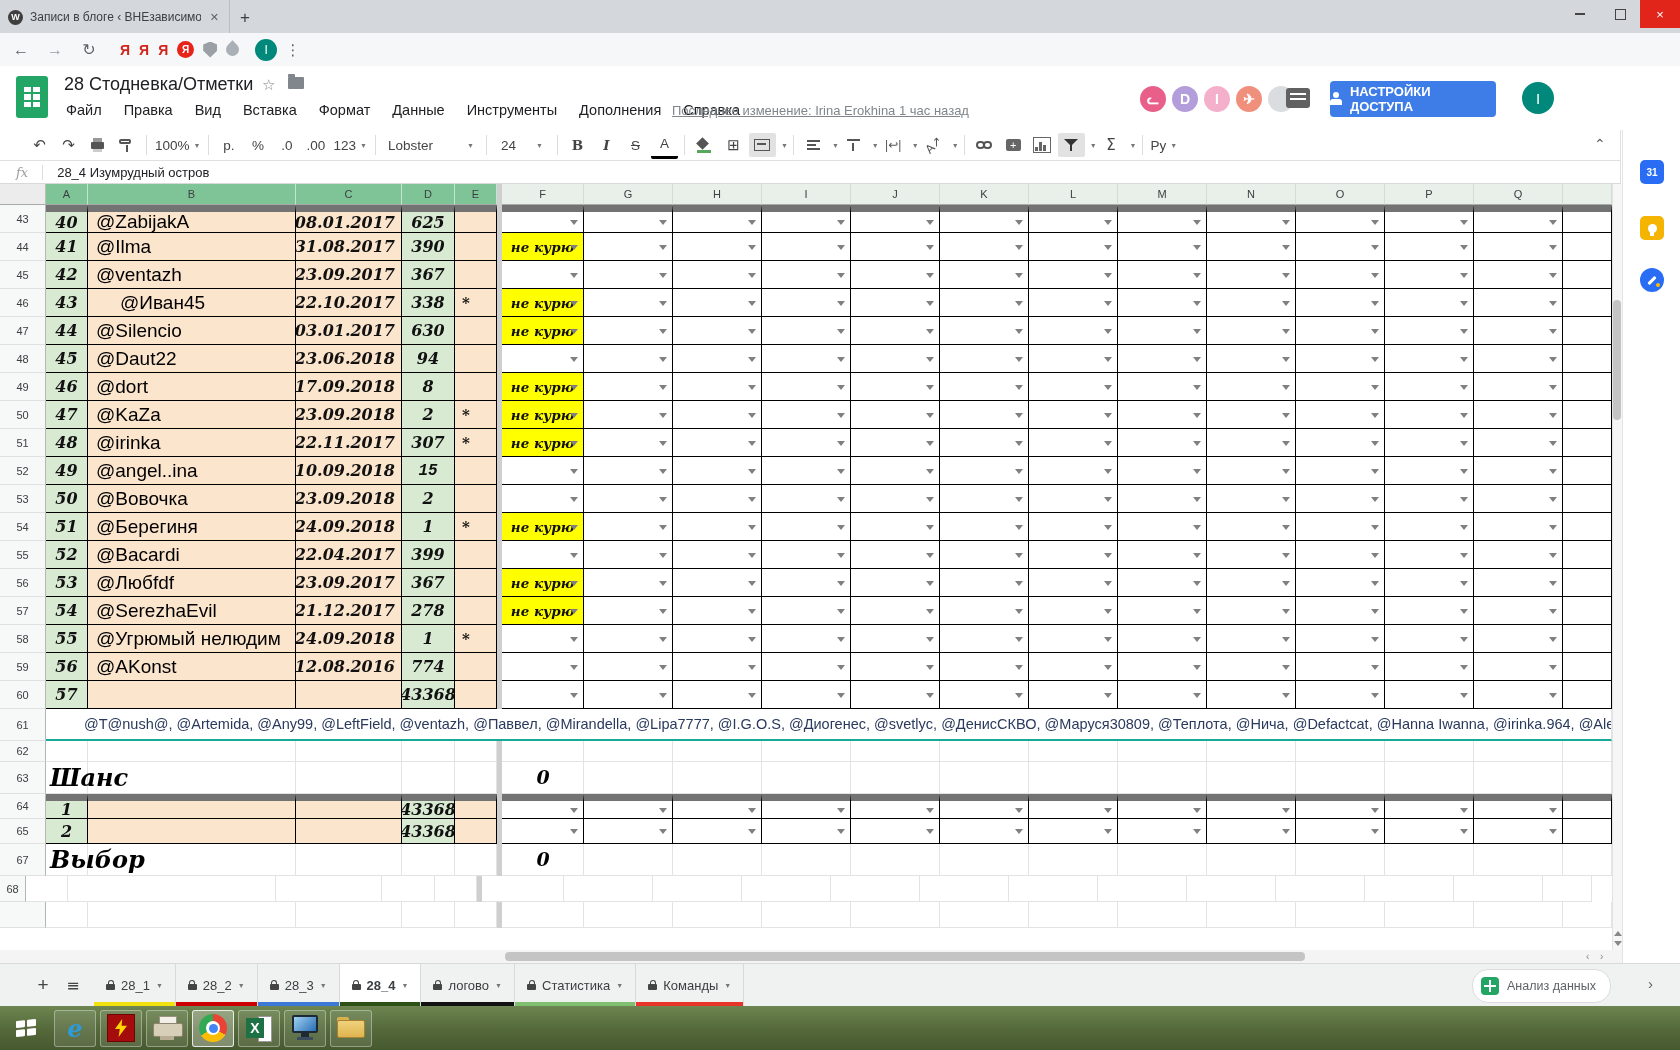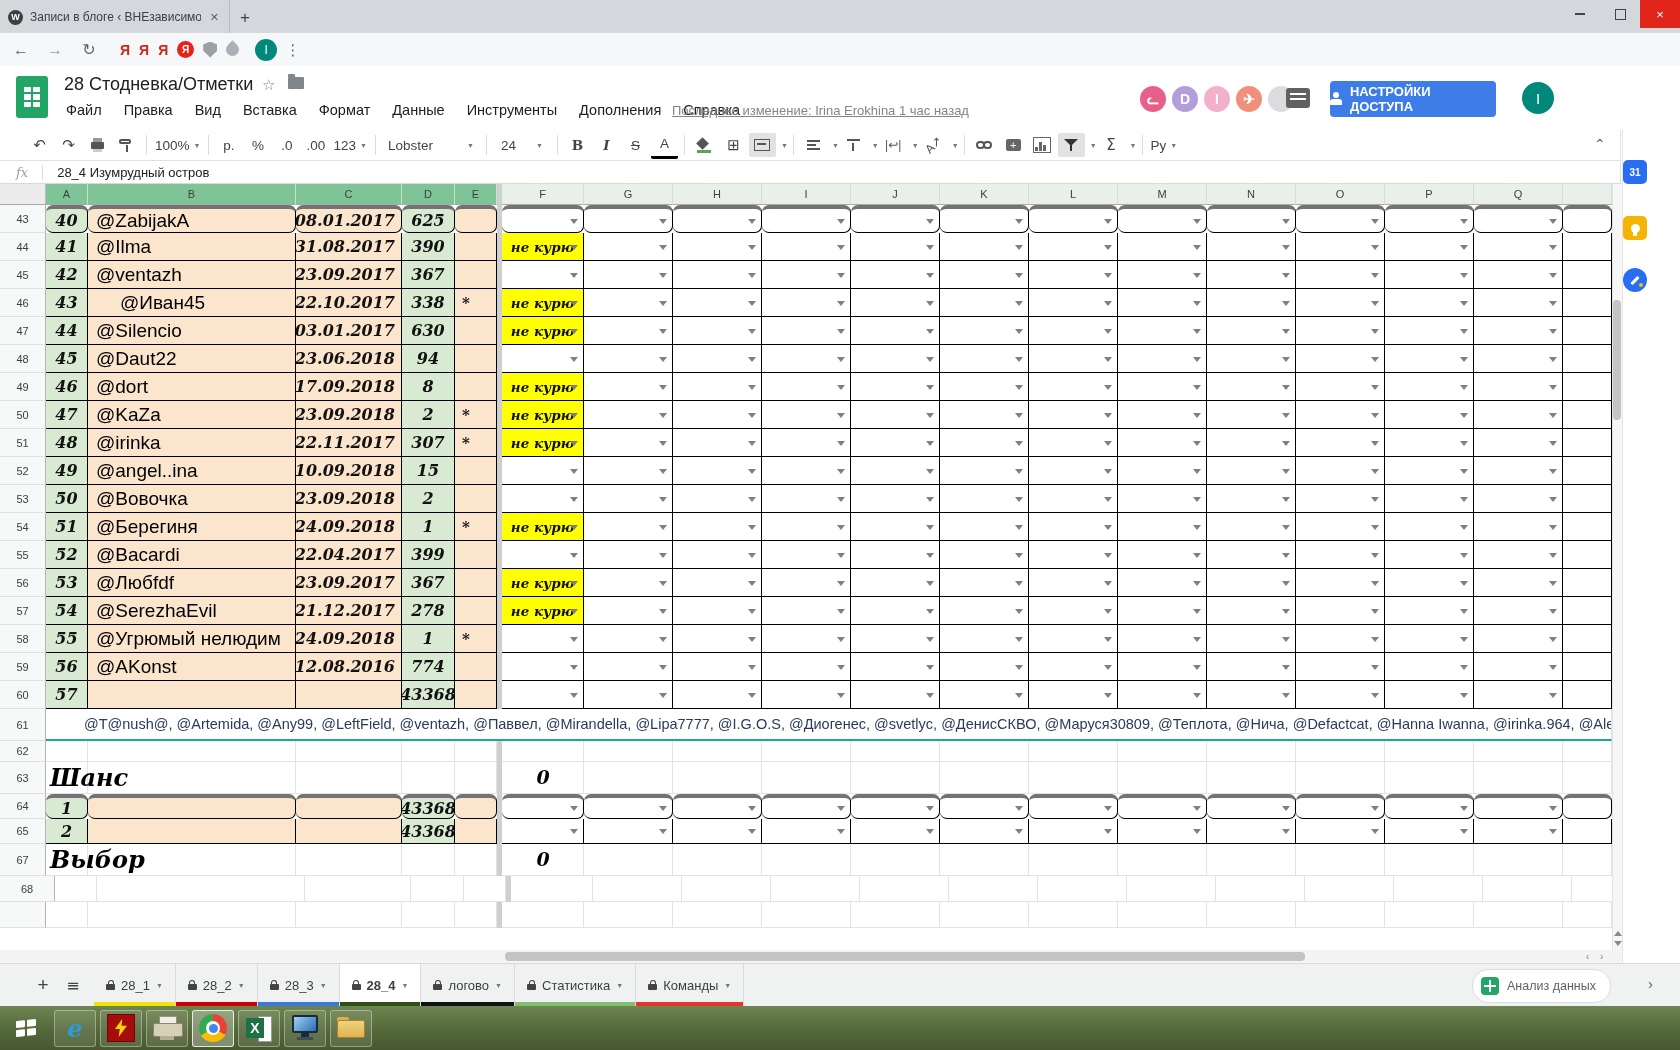--- a/index.html
+++ b/index.html
@@ -108,21 +108,21 @@
   .grow{display:flex;}
   .cell{box-sizing:border-box;flex:none;overflow:hidden;white-space:nowrap;display:flex;align-items:center;position:relative;}
   .ghead{height:21px;}
   .colhdr{justify-content:center;font-size:11px;color:#3c4043;border-right:1px solid rgba(255,255,255,.55);border-bottom:1px solid #a8aaa8;}
   .colhdr.froz{background:#7fc497;}
   .colhdr.scrl{background:#e9efe9;border-right:1px solid #d3ddd3;}
   .corner{background:#ececec;border-right:1px solid #bbb;border-bottom:1px solid #a8aaa8;}
   .gapcell{background:#cfcfcf;}
   .rowhdr{justify-content:center;font-size:11px;color:#3c4043;background:#f7f8f8;border-right:1px solid #b5b5b5;border-bottom:1px solid #e0e0e0;}
   .drow .cell.dk{border-right:1px solid #000;border-bottom:1px solid #000;}
-  .drow.first .cell.dk{border-top:4px solid #737373;border-radius:7px;}
+  .drow.first .cell.dk{border-top:7px solid #737373;}
   .cA{background:#d9ead3;justify-content:center;font-size:16px;}
   .cB{background:#fce5cd;padding-left:8px;font-size:19px;color:#000;}
   .cC{background:#fce5cd;justify-content:flex-end;padding-right:6px;font-size:16px;}
   .cD{background:#d9ead3;justify-content:center;font-size:16px;}
   .cE{background:#fce5cd;padding-left:7px;font-size:15px;}
   .cF{background:#fff;font-size:13.5px;justify-content:center;}
   .cF.yellow{background:#ffff00;}
   .sf{font-family:"DejaVu Serif",serif;font-style:italic;font-weight:bold;color:#111;}
   .cellarrow{position:absolute;right:5px;top:50%;margin-top:-2px;width:0;height:0;border-left:4.5px solid transparent;border-right:4.5px solid transparent;border-top:5px solid #808080;}
   .lcell{border-right:1px solid #e2e3e3;border-bottom:1px solid #e2e3e3;}
@@ -131,21 +131,21 @@
   .zeroval{position:absolute;left:502px;width:82px;text-align:center;top:4px;font-family:"DejaVu Serif",serif;font-style:italic;font-weight:bold;font-size:19px;color:#000;}
   #vscroll{position:absolute;left:1612px;top:184px;width:10px;height:766px;background:#f6f6f6;border-left:1px solid #e3e3e3;box-sizing:border-box;}
   #vthumb{position:absolute;left:1613px;top:300px;width:8px;height:120px;background:#c4c4c4;border-radius:4px;}
   .vsarr{position:absolute;left:1614px;width:0;height:0;border-left:4px solid transparent;border-right:4px solid transparent;}
   
   #hscroll{position:absolute;left:0;top:950px;width:1622px;height:13px;background:#f4f4f4;}
   #hthumb{position:absolute;left:505px;top:952px;width:800px;height:9px;background:#c4c4c4;border-radius:4px;}
   .hsbtn{position:absolute;top:951px;color:#888;font-size:10px;}
   
   #siderail{position:absolute;left:1622px;top:130px;width:58px;height:833px;background:#fff;border-left:1px solid #e4e4e4;box-sizing:border-box;}
-  .railic{position:absolute;left:0;width:24px;height:24px;border-radius:5px;display:flex;align-items:center;justify-content:center;color:#fff;font-size:10px;font-weight:bold;}
+  .railic{position:absolute;left:17px;width:24px;height:24px;border-radius:5px;display:flex;align-items:center;justify-content:center;color:#fff;font-size:10px;font-weight:bold;}
   .railic.cal{top:30px;background:#2a6df5;}
   .railic.keep{top:86px;background:#f5b400;position:absolute;}
   .keepbulb{width:9px;height:9px;background:#fff;border-radius:50%;position:relative;}
   .keepbulb:after{content:"";position:absolute;left:2.5px;top:8px;width:4px;height:4px;background:#fff;}
   .railic.tasks{top:138px;background:#2a6df5;border-radius:50%;position:relative;}
   .railic.tasks i{width:10px;height:3px;background:#fff;transform:rotate(-45deg);border-radius:1px;}
   .railic.tasks b{position:absolute;right:4px;bottom:5px;width:4px;height:4px;background:#fbbc04;border-radius:50%;}
   
   #sheettabbar{position:absolute;left:0;top:963px;width:1680px;height:43px;background:#f0f1f1;border-top:1px solid #d9d9d9;box-sizing:border-box;display:flex;align-items:center;}
   #addsheet{width:30px;height:30px;margin-left:28px;display:flex;align-items:center;justify-content:center;font-size:19px;color:#444;}
@@ -833,21 +833,21 @@
         <div class="cell dk" style="width: 89px;">
           <span class="cellarrow"></span>
         </div>
         <div class="cell dk" style="width: 49px;"></div>
       </div>
       <div class="grow drow" style="height: 28px;">
         <div class="cell rowhdr" style="width: 46px;">52</div>
         <div class="cell cA sf dk" style="width: 42px;">49</div>
         <div class="cell cB dk" style="width: 208px;">@angel..ina</div>
         <div class="cell cC sf dk" style="width: 106px;">10.09.2018</div>
-        <div class="cell cD sf dk" style="width: 53px;">15</div>
+        <div class="cell cD sf dk" style="width: 53px; font-family: Liberation Mono, monospace;">15</div>
         <div class="cell cE sf dk" style="width: 42px;"></div>
         <div class="cell gapcell" style="width: 5px;"></div>
         <div class="cell cF sf dk" style="width: 82px;">
           <span class="cellarrow"></span>
         </div>
         <div class="cell dk" style="width: 89px;">
           <span class="cellarrow"></span>
         </div>
         <div class="cell dk" style="width: 89px;">
           <span class="cellarrow"></span>
@@ -1403,21 +1403,21 @@
         <div class="cell lcell" style="width: 89px;"></div>
         <div class="cell lcell" style="width: 89px;"></div>
         <div class="cell lcell" style="width: 89px;"></div>
         <div class="cell lcell" style="width: 89px;"></div>
         <div class="cell lcell" style="width: 89px;"></div>
         <div class="cell lcell" style="width: 49px;"></div>
         <span class="biglabel">Выбор</span>
         <span class="zeroval">0</span>
       </div>
       <div class="grow" style="height: 26px; position: relative;">
-        <div class="cell rowhdr" style="width: 55px;">68</div>
+        <div class="cell rowhdr" style="width: 26px;">68</div>
         <div class="cell lcell" style="width: 42px;"></div>
         <div class="cell lcell" style="width: 208px;"></div>
         <div class="cell lcell" style="width: 106px;"></div>
         <div class="cell lcell" style="width: 53px;"></div>
         <div class="cell lcell" style="width: 42px;"></div>
         <div class="cell gapcell" style="width: 5px;"></div>
         <div class="cell lcell" style="width: 82px;"></div>
         <div class="cell lcell" style="width: 89px;"></div>
         <div class="cell lcell" style="width: 89px;"></div>
         <div class="cell lcell" style="width: 89px;"></div>

